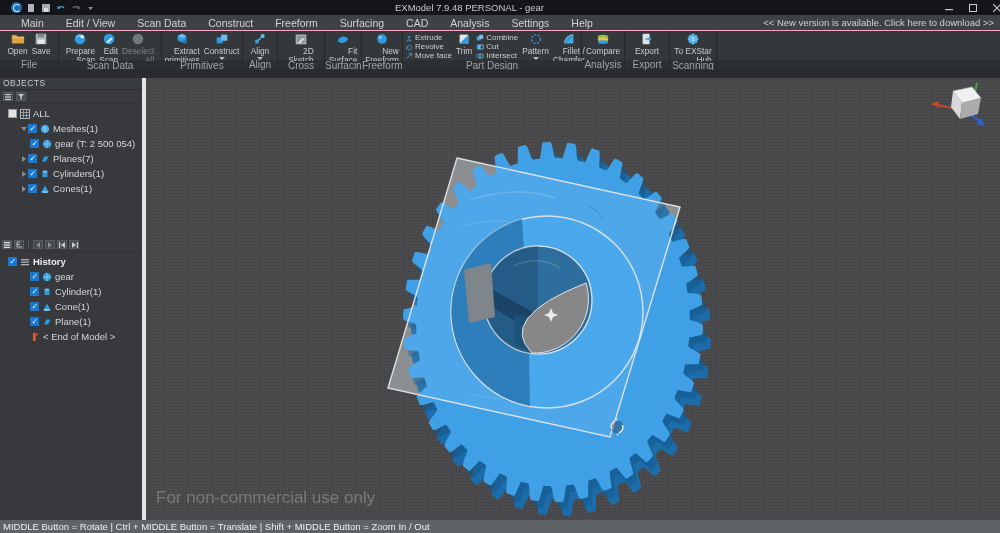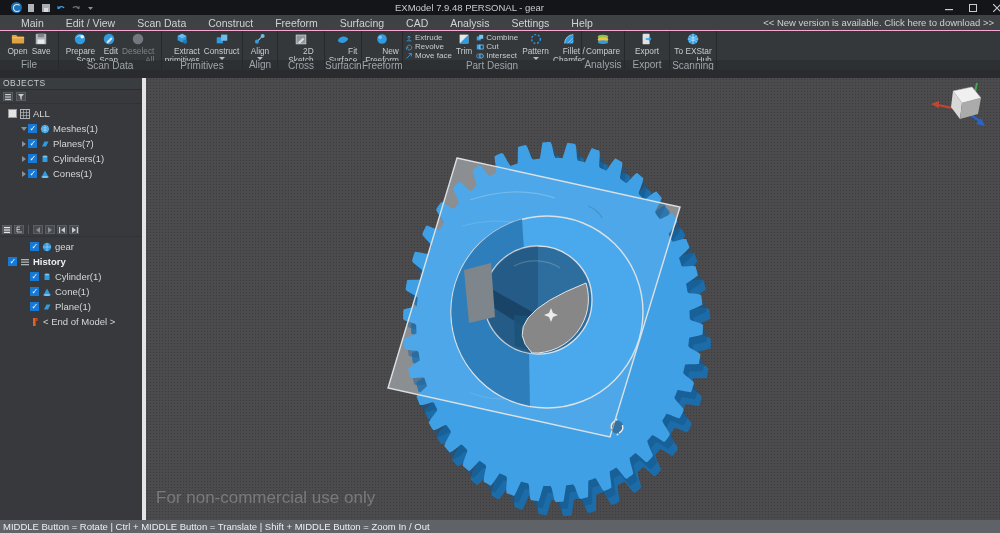--- a/index.html
+++ b/index.html
@@ -423,20 +423,28 @@
     </div>
     <div class="trow ind1">
       <span class="chev down"></span>
       <span class="cb checked"></span>
       <svg class="mini" viewBox="0 0 10 10">
           <circle cx="5" cy="5" r="4.2" fill="#2F9BE0"></circle>
           <path d="M1 5h8M5 1v8M2 2.5c2 1.5 4 1.5 6 0M2 7.5c2-1.5 4-1.5 6 0" stroke="#B9DFF5" stroke-width="0.6" fill="none"></path>
         </svg>
       <span>Meshes(1)</span>
     </div>
+    <div class="trow ind2">
+      <span class="cb checked"></span>
+      <svg class="mini" viewBox="0 0 10 10">
+          <circle cx="5" cy="5" r="4.2" fill="#2F9BE0"></circle>
+          <path d="M1 5h8M5 1v8" stroke="#B9DFF5" stroke-width="0.6" fill="none"></path>
+        </svg>
+      <span>gear (T: 2 500 054)</span>
+    </div>
     <div class="trow ind1">
       <span class="chev right"></span>
       <span class="cb checked"></span>
       <svg class="mini" viewBox="0 0 10 10">
           <path d="M2 7.5L4.5 2.5H8.5L6 7.5z" fill="#2F9BE0"></path>
         </svg>
       <span>Planes(7)</span>
     </div>
     <div class="trow ind1">
       <span class="chev right"></span>
@@ -492,37 +500,37 @@
       </span>
     <span class="ptool">
         <svg width="7" height="6">
           <path d="M1 0l4 3-4 3z" fill="#C6CACD"></path>
           <rect x="5.8" y="0" width="1.2" height="6" fill="#C6CACD"></rect>
         </svg>
       </span>
   </div>
 
   <div class="tree">
-    <div class="trow ind2">
-      <span class="cb checked"></span>
-      <svg class="mini" viewBox="0 0 10 10">
-          <circle cx="5" cy="5" r="4.2" fill="#2F9BE0"></circle>
-          <path d="M1 5h8M5 1v8" stroke="#B9DFF5" stroke-width="0.6" fill="none"></path>
-        </svg>
-      <span>gear</span>
-    </div>
     <div class="trow">
       <span class="chev"></span>
       <span class="cb checked"></span>
       <svg class="mini" viewBox="0 0 10 10">
           <rect x="1" y="2" width="8" height="1.3" fill="#AEB3B7"></rect>
           <rect x="1" y="4.5" width="8" height="1.3" fill="#AEB3B7"></rect>
           <rect x="1" y="7" width="8" height="1.3" fill="#AEB3B7"></rect>
         </svg>
       <span class="bold">History</span>
+    </div>
+    <div class="trow ind2">
+      <span class="cb checked"></span>
+      <svg class="mini" viewBox="0 0 10 10">
+          <circle cx="5" cy="5" r="4.2" fill="#2F9BE0"></circle>
+          <path d="M1 5h8M5 1v8" stroke="#B9DFF5" stroke-width="0.6" fill="none"></path>
+        </svg>
+      <span>gear</span>
     </div>
     <div class="trow ind2">
       <span class="cb checked"></span>
       <svg class="mini" viewBox="0 0 10 10">
           <path d="M2.5 2.5h5v5.5h-5z" fill="#2F9BE0"></path>
           <ellipse cx="5" cy="2.5" rx="2.5" ry="1" fill="#7CC2EE"></ellipse>
         </svg>
       <span>Cylinder(1)</span>
     </div>
     <div class="trow ind2">

